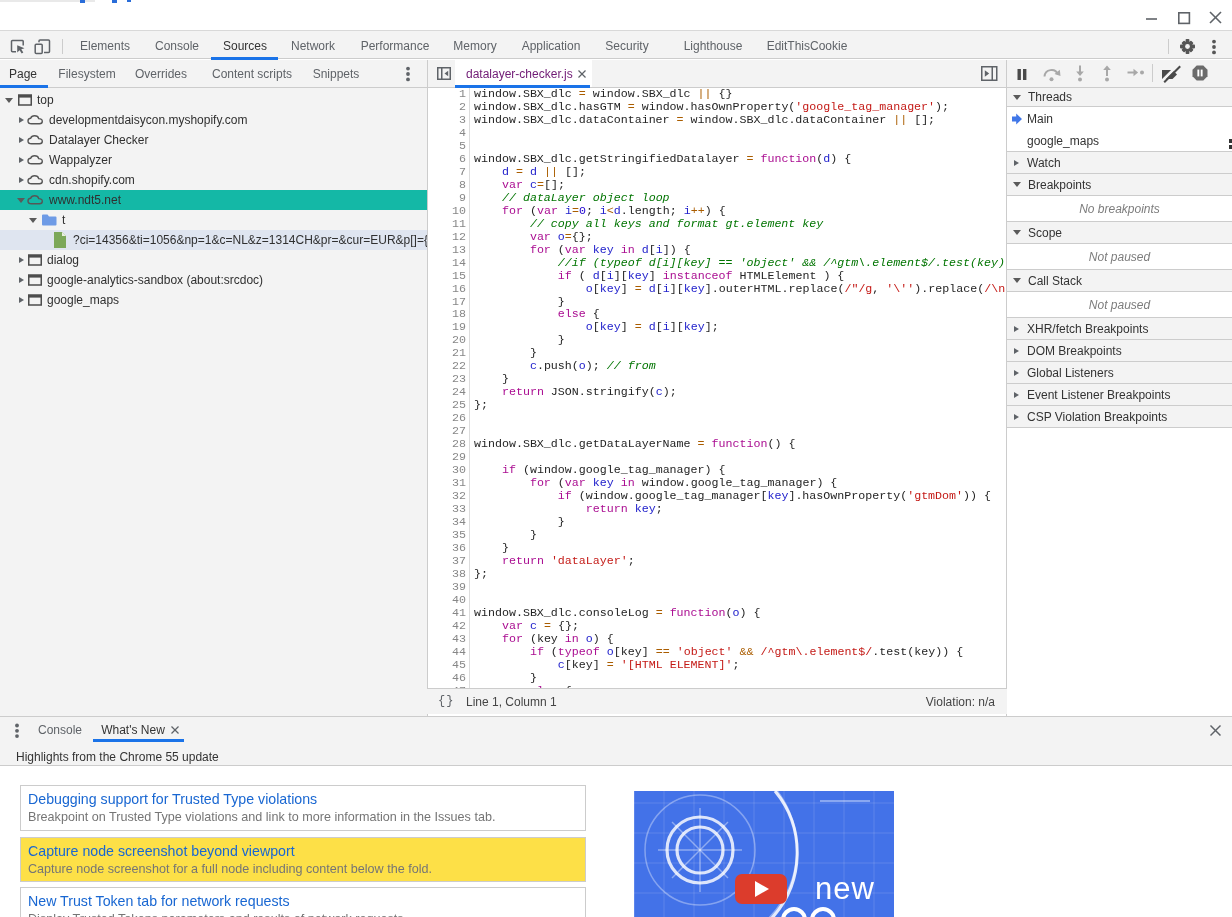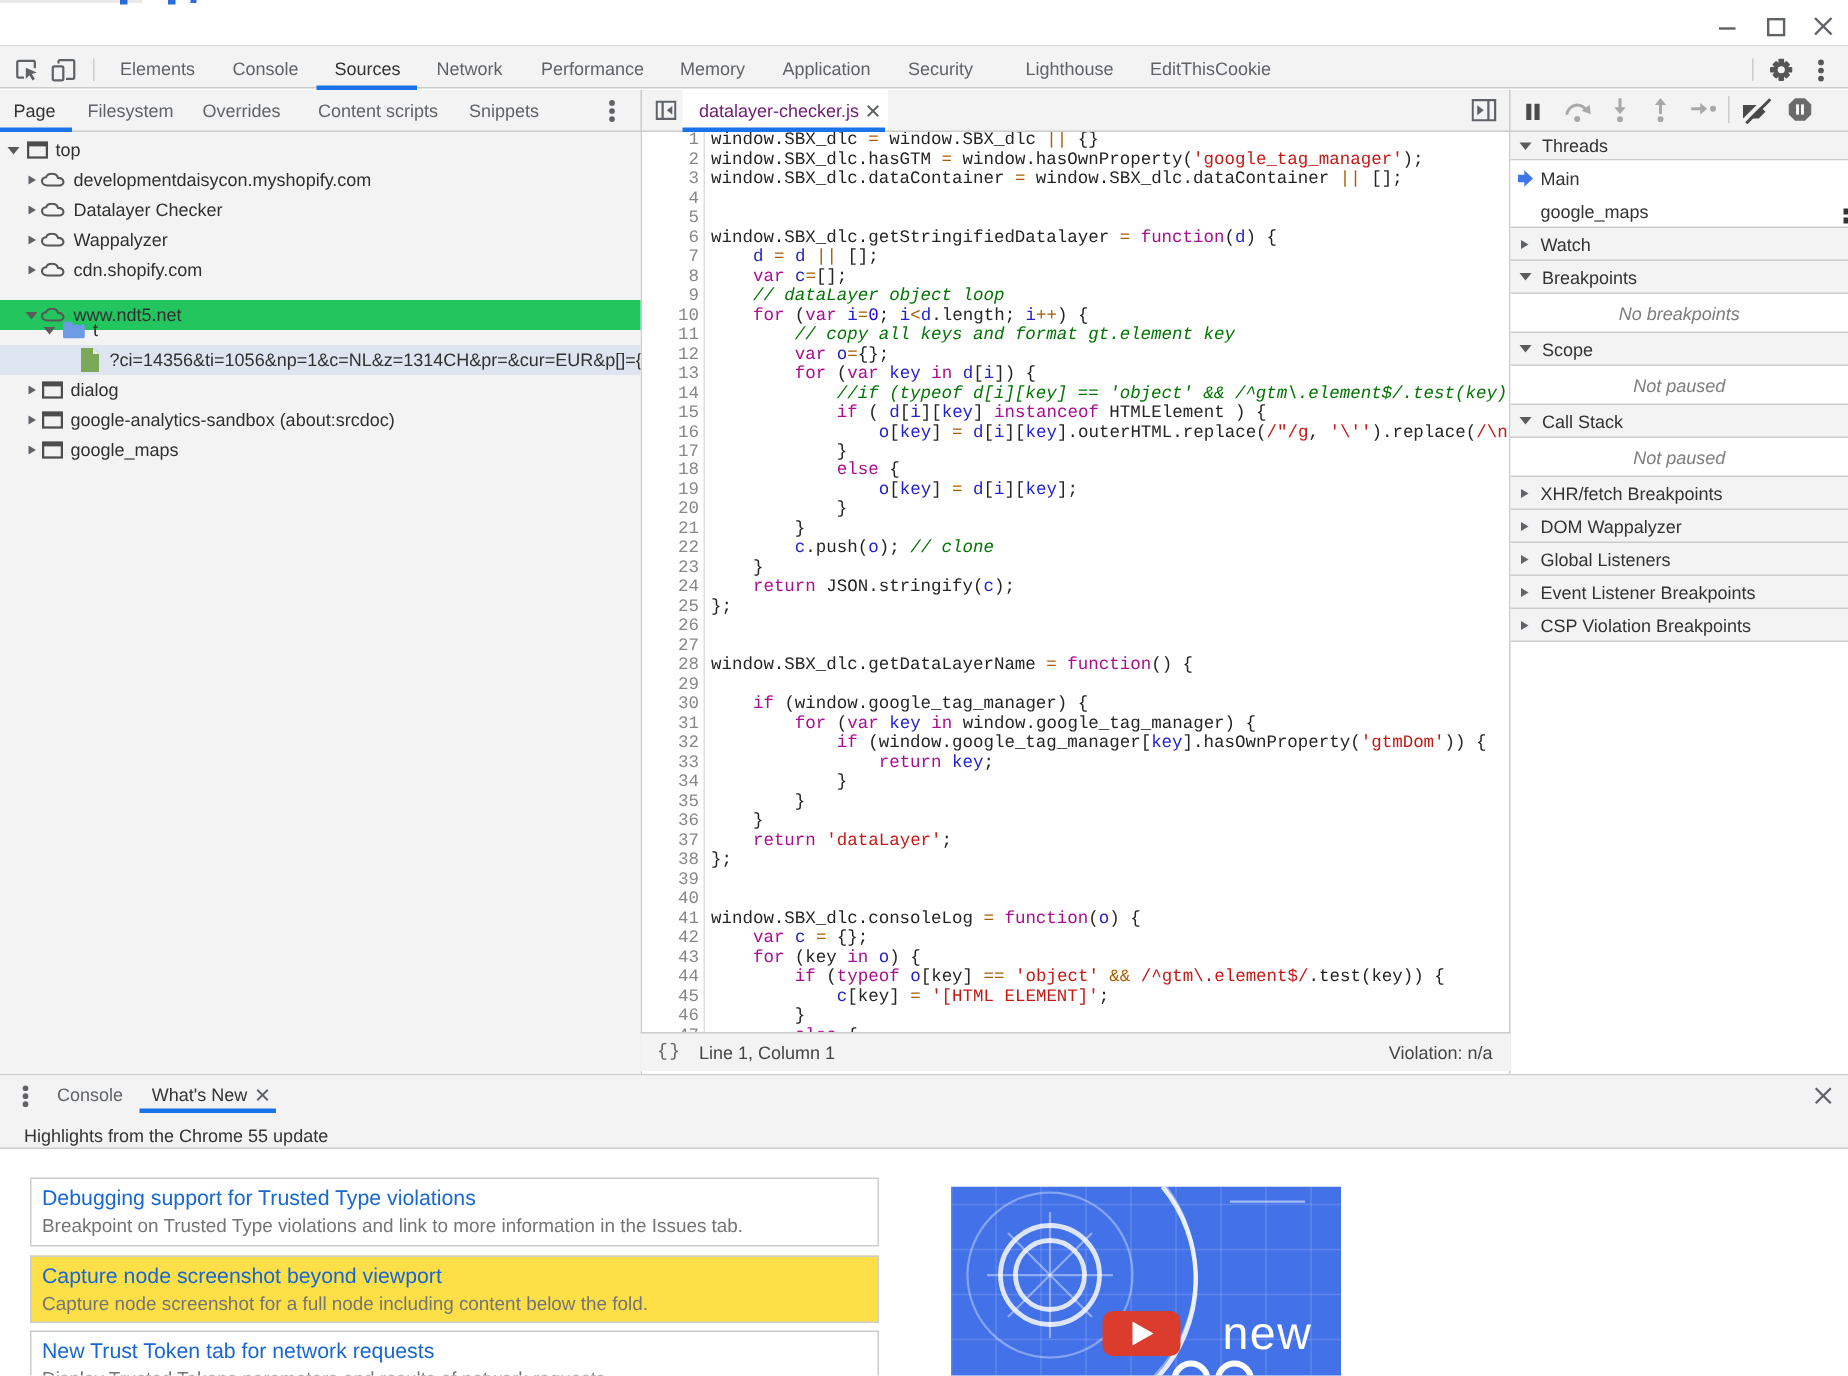--- a/index.html
+++ b/index.html
@@ -176,21 +176,21 @@
       </svg>
   <span style="margin-left:4px">Wappalyzer</span>
 </div>
 <div class="trow" style="top:82px">
   <span style="margin-left:19px" class="tri-r"></span>
   <svg style="margin-left:3px" width="18" height="10">
         <path d="M4.6 8.7 C 2.4 8.7 1 7.4 1 5.9 C 1 4.5 2.1 3.3 3.7 3.2 C 4.2 1.7 5.8 0.8 7.6 0.8 C 9.7 0.8 11.3 2.0 11.7 3.6 C 13.6 3.5 15.3 4.6 15.3 6.2 C 15.3 7.6 14.1 8.7 12.5 8.7 Z" fill="none" stroke="#565656" stroke-width="1.4"></path>
       </svg>
   <span style="margin-left:4px">cdn.shopify.com</span>
 </div>
-<div class="trow" style="top:112px;background:#22c55e">
+<div class="trow" style="top:102px;background:#14b8a6">
   <span style="margin-left:17px" class="tri-d"></span>
   <svg style="margin-left:2px" width="18" height="10">
         <path d="M4.6 8.7 C 2.4 8.7 1 7.4 1 5.9 C 1 4.5 2.1 3.3 3.7 3.2 C 4.2 1.7 5.8 0.8 7.6 0.8 C 9.7 0.8 11.3 2.0 11.7 3.6 C 13.6 3.5 15.3 4.6 15.3 6.2 C 15.3 7.6 14.1 8.7 12.5 8.7 Z" fill="none" stroke="#565656" stroke-width="1.4"></path>
       </svg>
   <span style="margin-left:4px">www.ndt5.net</span>
 </div>
 <div class="trow" style="top:122px">
   <span style="margin-left:29px" class="tri-d"></span>
   <svg style="margin-left:5px" width="15" height="12">
         <path d="M0 1.5 a1 1 0 0 1 1-1 h4.5 l1.5 2 h6.5 a1 1 0 0 1 1 1 v7 a1 1 0 0 1 -1 1 h-12.5 a1 1 0 0 1 -1 -1 z" fill="#6e9be6"></path>
@@ -293,21 +293,21 @@
         <span class="k">var</span> <span class="v">o</span><span class="o">=</span>{};
         <span class="k">for</span> (<span class="k">var</span> <span class="v">key</span> <span class="k">in</span> <span class="v">d</span>[<span class="v">i</span>]) {
             <span class="c">//if (typeof d[i][key] == 'object' &amp;&amp; /^gtm\.element$/.test(key)) continue;</span>
             <span class="k">if</span> ( <span class="v">d</span>[<span class="v">i</span>][<span class="v">key</span>] <span class="k">instanceof</span> HTMLElement ) {
                 <span class="v">o</span>[<span class="v">key</span>] <span class="o">=</span> <span class="v">d</span>[<span class="v">i</span>][<span class="v">key</span>].outerHTML.replace(<span class="s">/"/g</span>, <span class="s">'\''</span>).replace(<span class="s">/\n/g</span>, );
             }
             <span class="k">else</span> {
                 <span class="v">o</span>[<span class="v">key</span>] <span class="o">=</span> <span class="v">d</span>[<span class="v">i</span>][<span class="v">key</span>];
             }
         }
-        <span class="v">c</span>.push(<span class="v">o</span>); <span class="c">// clone</span>
+        <span class="v">c</span>.push(<span class="v">o</span>); <span class="c">// from</span>
     }
     <span class="k">return</span> JSON.stringify(<span class="v">c</span>);
 };
 
 
 window.SBX_dlc.getDataLayerName <span class="o">=</span> <span class="k">function</span>() {
 
     <span class="k">if</span> (window.google_tag_manager) {
         <span class="k">for</span> (<span class="k">var</span> <span class="v">key</span> <span class="k">in</span> window.google_tag_manager) {
             <span class="k">if</span> (window.google_tag_manager[<span class="v">key</span>].hasOwnProperty(<span class="s">'gtmDom'</span>)) {
@@ -371,21 +371,21 @@
   </div>
 <div class="whiterow" style="top:292px;height:26px;border-bottom:1px solid #ccc;justify-content:center">
     <span style="font-style:italic;color:#7d7d7d">Not paused</span>
   </div>
 <div class="hdrrow" style="top:318px;height:22px">
     <span style="margin-left:7px" class="tri-r"></span>
     <span style="margin-left:8px">XHR/fetch Breakpoints</span>
   </div>
 <div class="hdrrow" style="top:340px;height:22px">
     <span style="margin-left:7px" class="tri-r"></span>
-    <span style="margin-left:8px">DOM Wappalyzer</span>
+    <span style="margin-left:8px">DOM Breakpoints</span>
   </div>
 <div class="hdrrow" style="top:362px;height:22px">
     <span style="margin-left:7px" class="tri-r"></span>
     <span style="margin-left:8px">Global Listeners</span>
   </div>
 <div class="hdrrow" style="top:384px;height:22px">
     <span style="margin-left:7px" class="tri-r"></span>
     <span style="margin-left:8px">Event Listener Breakpoints</span>
   </div>
 <div class="hdrrow" style="top:406px;height:22px">

